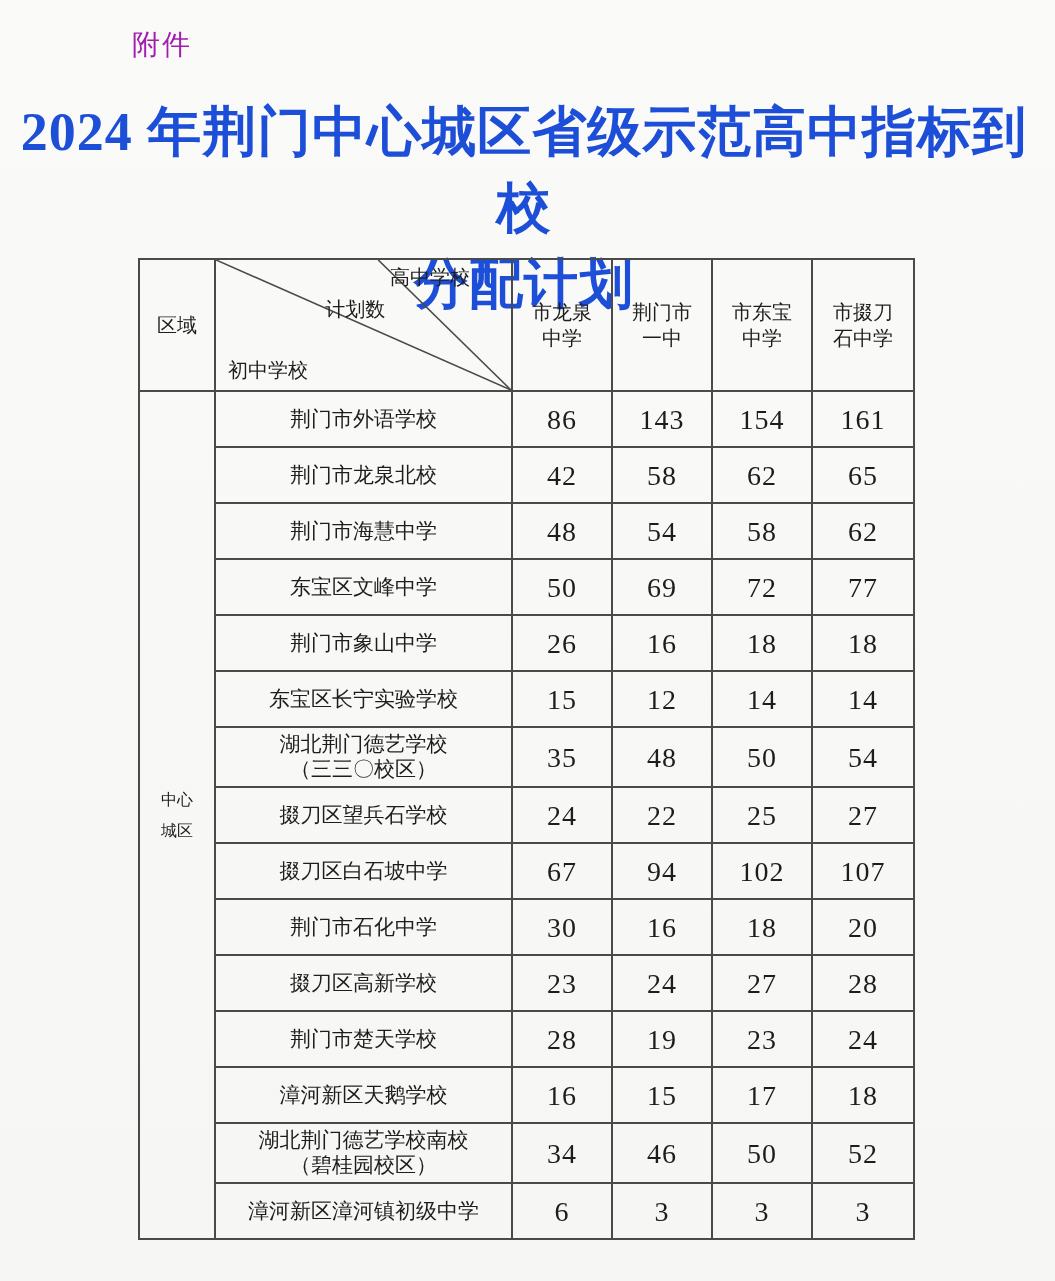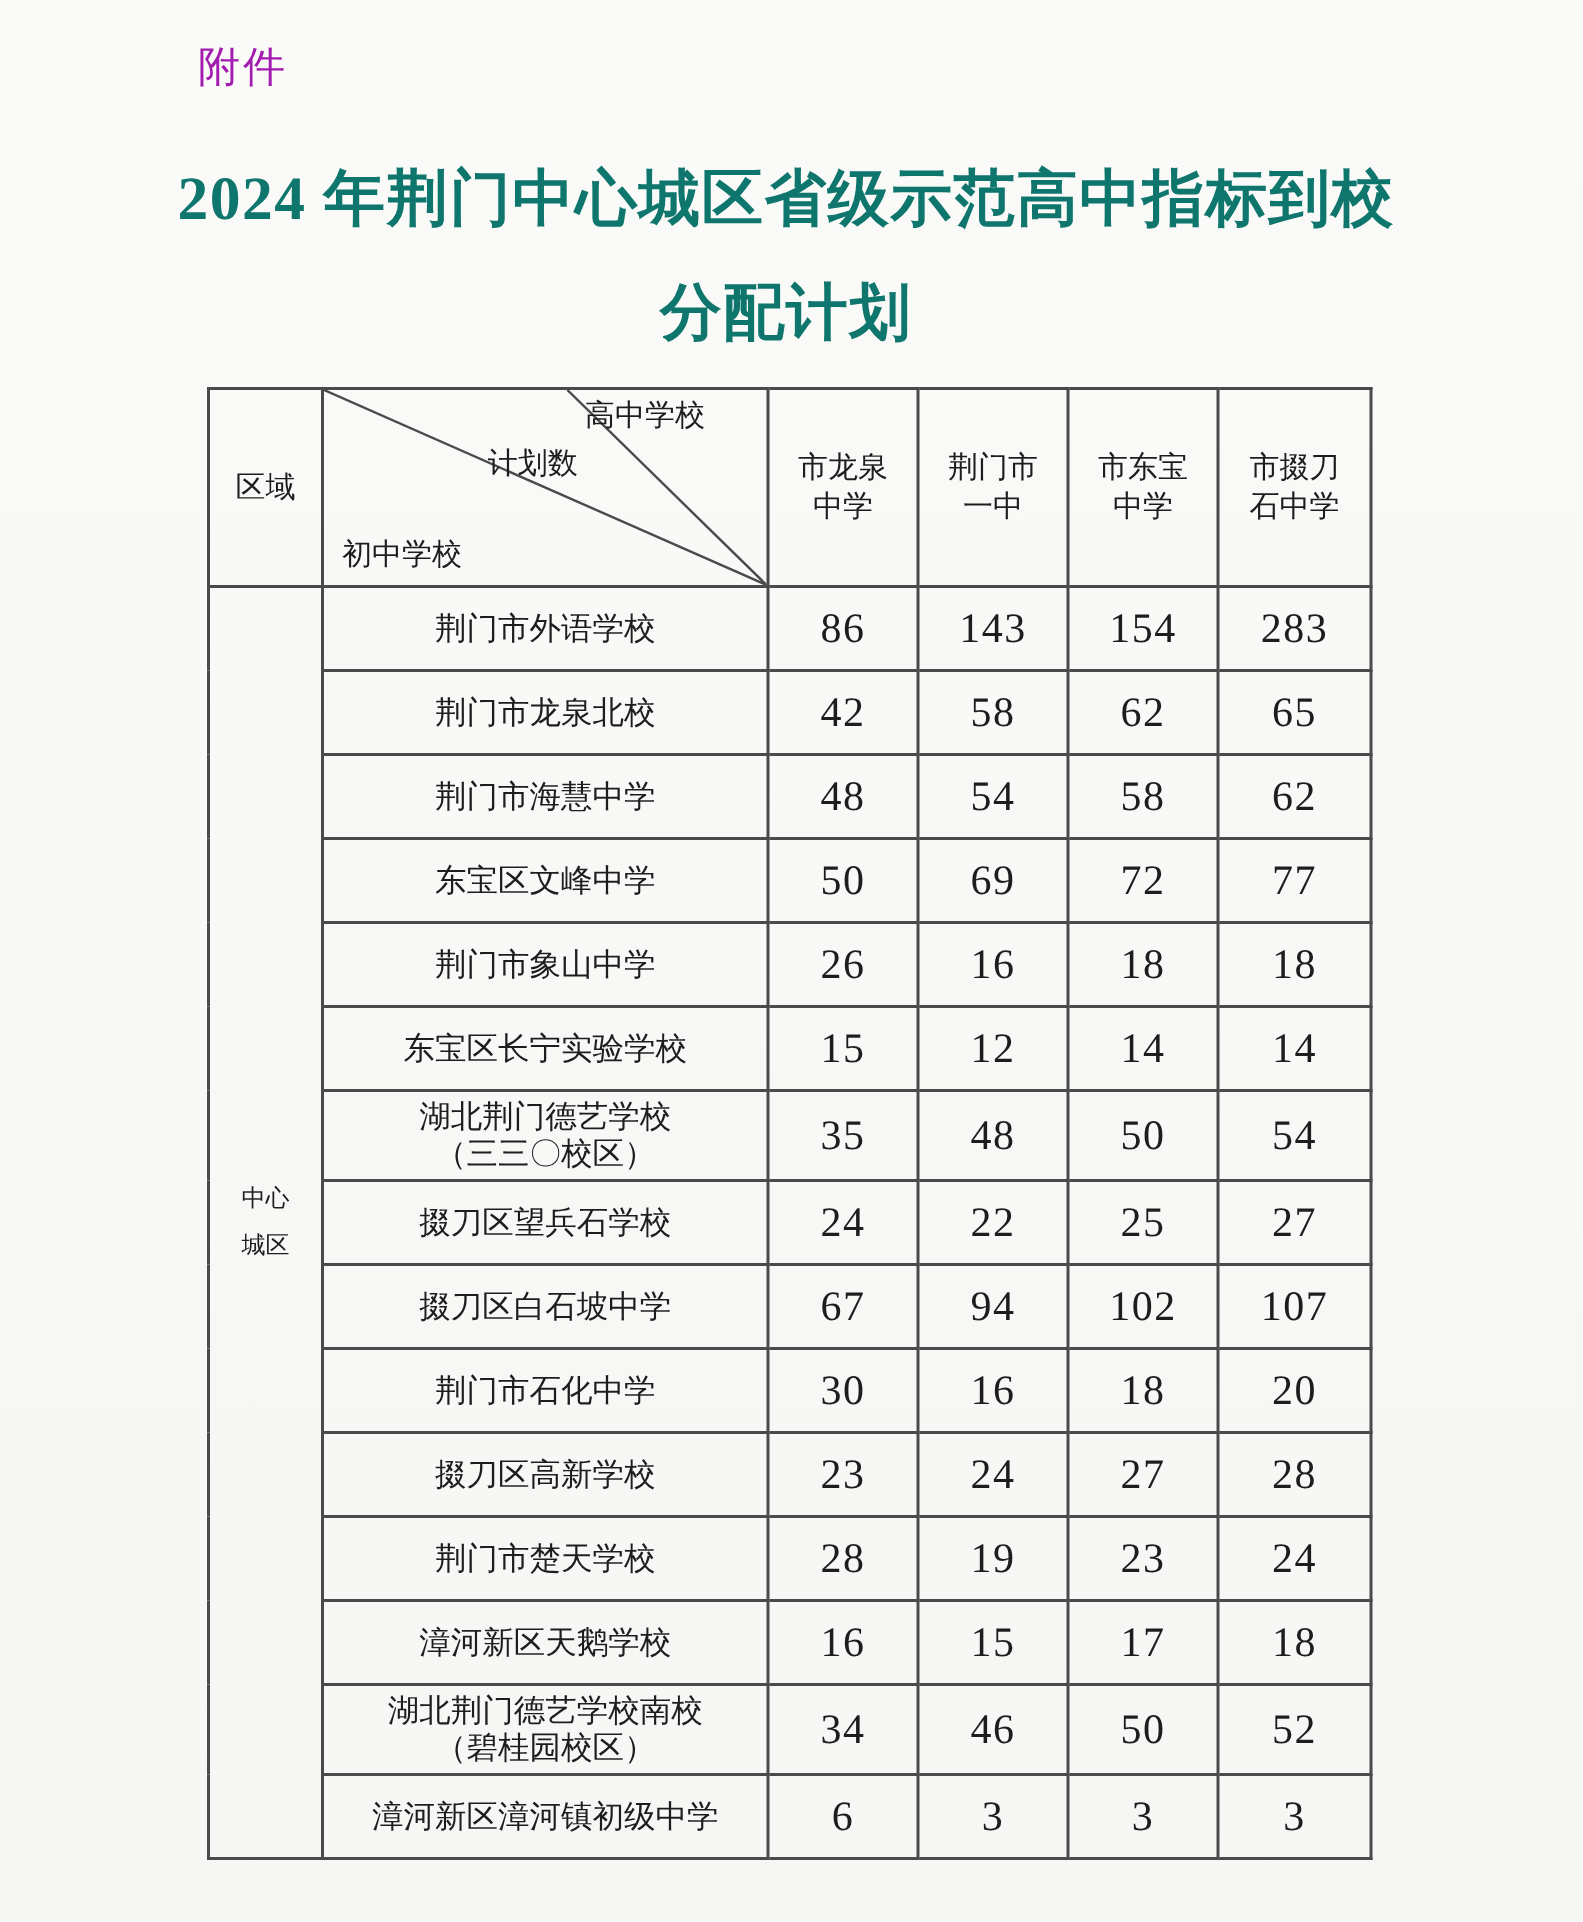--- a/index.html
+++ b/index.html
@@ -12,22 +12,22 @@
     overflow:hidden;
   }
   .attachment {
     position:absolute; left:132px; top:26px;
     font-size:28px; letter-spacing:2px;
     font-family:"Liberation Sans","DejaVu Sans",sans-serif;
     color:#a21caf;
   }
   .title-block {
     position:absolute; left:0; top:94px; width:1048px;
-    text-align:center; font-weight:bold; font-size:41px;
-    line-height:76px; color:#0f766e; letter-spacing:1px;
+    text-align:center; font-weight:bold; font-size:54px;
+    line-height:76px; color:#1d4ed8; letter-spacing:1px;
   }
   .table-wrap { position:absolute; left:138px; top:258px; }
   table { border-collapse:collapse; table-layout:fixed; width:775px; }
   td {
     border:2px solid #4a4a4a;
     text-align:center; vertical-align:middle;
     font-size:21px; color:#1d1d1d;
     white-space:pre-line; line-height:27px;
     padding:2px;
   }
@@ -86,21 +86,21 @@
 石中学</td>
     </tr>
 
     <tr class="row">
       <td class="region-cell" rowspan="15">中心
 城区</td>
       <td>荆门市外语学校</td>
       <td class="num">86</td>
       <td class="num">143</td>
       <td class="num">154</td>
-      <td class="num">283</td>
+      <td class="num">161</td>
     </tr>
     <tr class="row">
       <td>荆门市龙泉北校</td>
       <td class="num">42</td>
       <td class="num">58</td>
       <td class="num">62</td>
       <td class="num">65</td>
     </tr>
     <tr class="row">
       <td>荆门市海慧中学</td>

